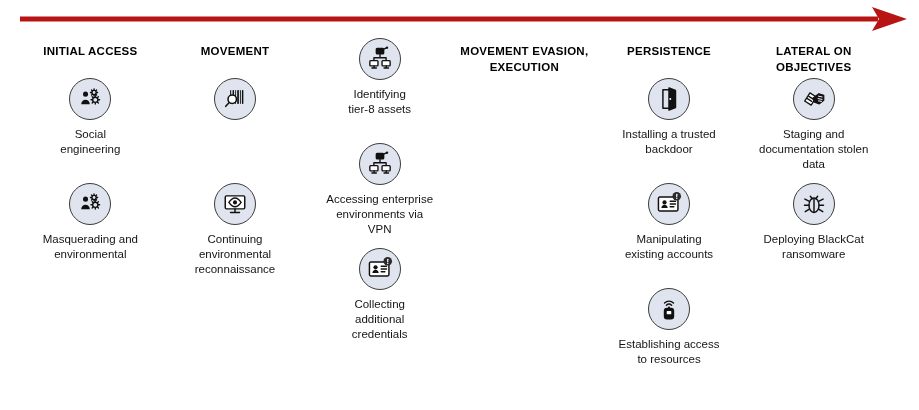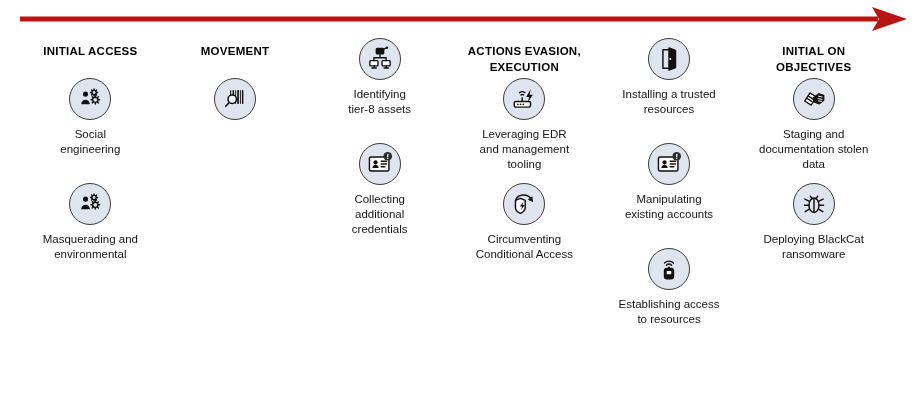--- a/index.html
+++ b/index.html
@@ -133,82 +133,81 @@
     <div class="column">
       <div class="col-title">MOVEMENT</div>
       <div class="items">
         <div class="slot">
           <div class="icon-circle">
             <svg width="26" height="26" viewBox="0 0 32 32">
               <use href="#sym-barcode-magnifier-icon"></use>
             </svg>
           </div>
         </div>
+        <div class="slot">
+          <div class="icon-circle">
+            <svg width="26" height="26" viewBox="0 0 32 32">
+              <use href="#sym-monitor-eye-icon"></use>
+            </svg>
+          </div>
+          <div class="item-label">Continuing
+environmental
+reconnaissance</div>
+        </div>
         <div class="slot"></div>
       </div>
     </div>
     <div class="column">
       <div class="items">
         <div class="slot">
           <div class="icon-circle">
             <svg width="26" height="26" viewBox="0 0 32 32">
               <use href="#sym-network-topology-icon"></use>
             </svg>
           </div>
           <div class="item-label">Identifying
 tier-8 assets</div>
+        </div>
+        <div class="slot">
+          <div class="icon-circle">
+            <svg width="26" height="26" viewBox="0 0 32 32">
+              <use href="#sym-network-topology-icon"></use>
+            </svg>
+          </div>
+          <div class="item-label">Accessing enterprise
+environments via
+VPN</div>
         </div>
         <div class="slot">
           <div class="icon-circle">
             <svg width="26" height="26" viewBox="0 0 32 32">
               <use href="#sym-id-badge-alert-icon"></use>
             </svg>
           </div>
           <div class="item-label">Collecting
 additional
 credentials</div>
         </div>
       </div>
     </div>
     <div class="column">
-      <div class="col-title">ACTIONS EVASION,
+      <div class="col-title">MOVEMENT EVASION,
 EXECUTION</div>
-      <div class="items">
-        <div class="slot">
-          <div class="icon-circle">
-            <svg width="26" height="26" viewBox="0 0 32 32">
-              <use href="#sym-router-bolt-icon"></use>
-            </svg>
-          </div>
-          <div class="item-label">Leveraging EDR
-and management
-tooling</div>
-        </div>
-        <div class="slot">
-          <div class="icon-circle">
-            <svg width="26" height="26" viewBox="0 0 32 32">
-              <use href="#sym-shield-bolt-bypass-icon"></use>
-            </svg>
-          </div>
-          <div class="item-label">Circumventing
-Conditional Access</div>
-        </div>
-        <div class="slot"></div>
-      </div>
-    </div>
-    <div class="column">
+    </div>
+    <div class="column">
+      <div class="col-title">PERSISTENCE</div>
       <div class="items">
         <div class="slot">
           <div class="icon-circle">
             <svg width="26" height="26" viewBox="0 0 32 32">
               <use href="#sym-open-door-icon"></use>
             </svg>
           </div>
           <div class="item-label">Installing a trusted
-resources</div>
+backdoor</div>
         </div>
         <div class="slot">
           <div class="icon-circle">
             <svg width="26" height="26" viewBox="0 0 32 32">
               <use href="#sym-id-badge-alert-icon"></use>
             </svg>
           </div>
           <div class="item-label">Manipulating
 existing accounts</div>
         </div>
@@ -217,21 +216,21 @@
             <svg width="26" height="26" viewBox="0 0 32 32">
               <use href="#sym-wireless-device-icon"></use>
             </svg>
           </div>
           <div class="item-label">Establishing access
 to resources</div>
         </div>
       </div>
     </div>
     <div class="column">
-      <div class="col-title">INITIAL ON
+      <div class="col-title">LATERAL ON
 OBJECTIVES</div>
       <div class="items">
         <div class="slot">
           <div class="icon-circle">
             <svg width="26" height="26" viewBox="0 0 32 32">
               <use href="#sym-hand-grab-documents-icon"></use>
             </svg>
           </div>
           <div class="item-label">Staging and
 documentation stolen

